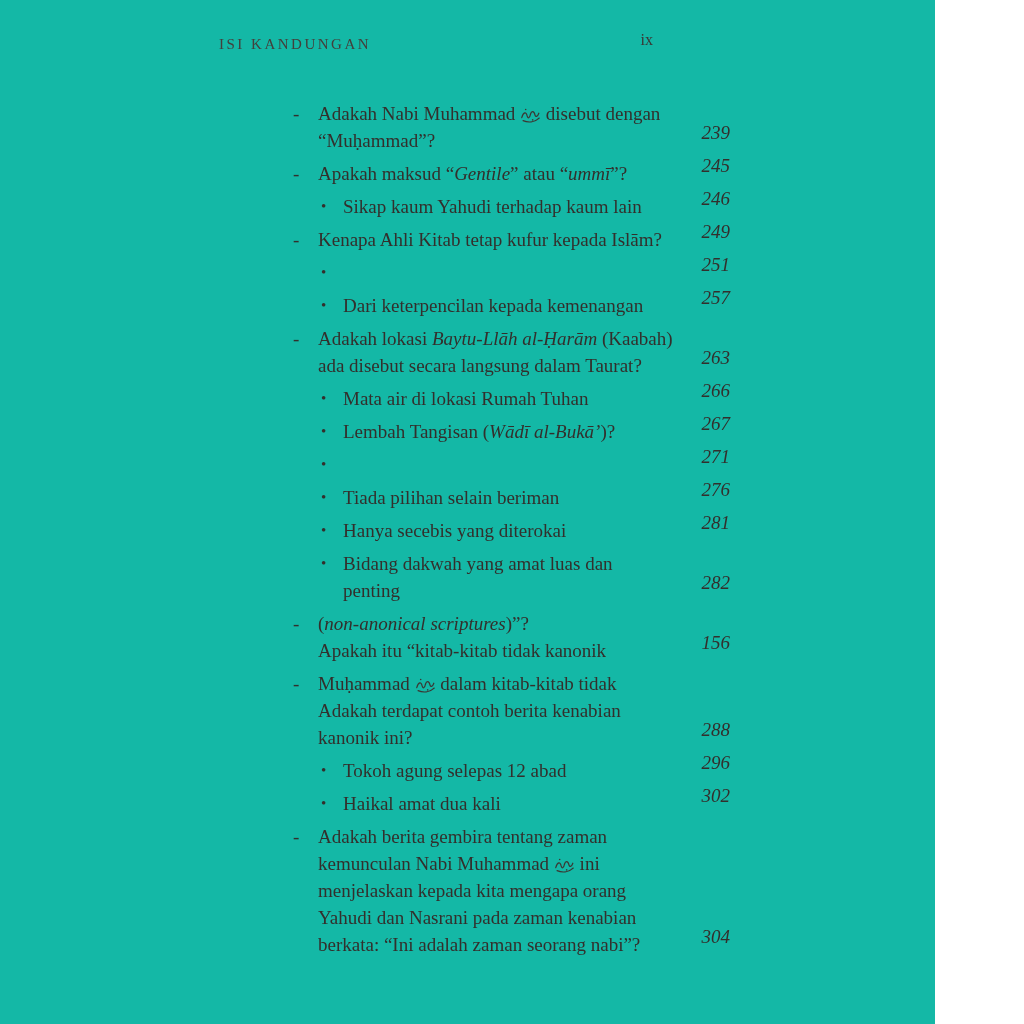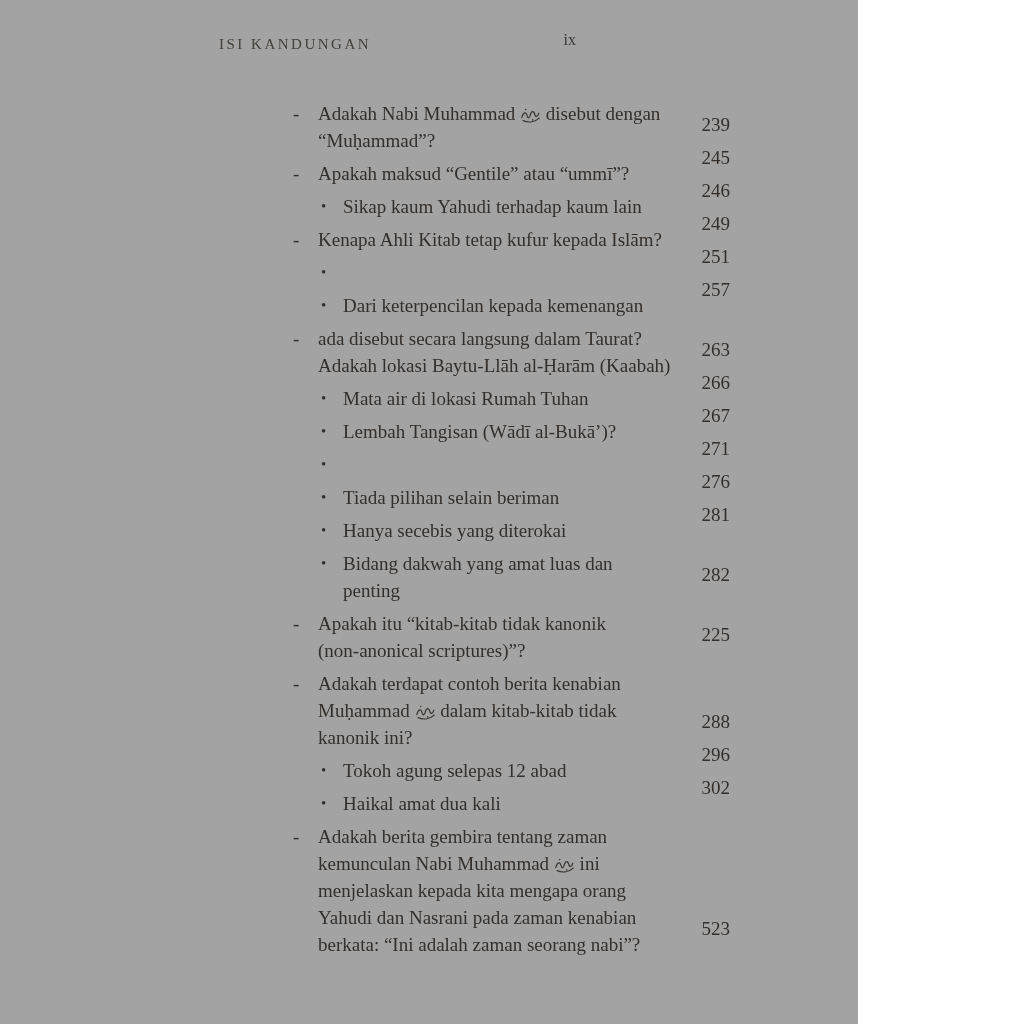--- a/index.html
+++ b/index.html
@@ -2,23 +2,23 @@
 <html><head>
 <meta charset="utf-8">
 <style>
   html, body {
     margin: 0;
     padding: 0;
     background: #ffffff;
   }
   .page {
     position: relative;
-    width: 858px;
+    width: 935px;
     height: 1024px;
-    background: #a3a3a3;
+    background: #14b8a6;
     overflow: hidden;
     font-family: "Liberation Serif", "DejaVu Serif", serif;
     color: #332f2c;
   }
   .running-head {
     position: absolute;
     top: 36px;
     left: 219px;
     font-size: 15px;
     letter-spacing: 2.5px;
@@ -49,24 +49,25 @@
     flex: none;
     width: 25px;
   }
   .entry.l2 { padding-left: 28px; }
   .entry.l2 .marker { width: 22px; font-size: 15px; line-height: 27px; }
   .entry .title { flex: 1 1 auto; min-width: 0; }
   .entry .title .line { white-space: nowrap; }
   .entry .pagenum {
     position: absolute;
     right: 0;
-    bottom: 16px;
+    bottom: 8px;
     line-height: 27px;
-  }
-  .it { }
+    font-style: italic;
+  }
+  .it { font-style: italic; }
   .pbuh {
     display: inline-block;
     width: 21px;
     height: 16px;
     vertical-align: -3px;
     color: #3b3733;
   }
   .pbuh svg { display: block; width: 100%; height: 100%; }
 </style>
 </head>
@@ -118,22 +119,22 @@
       <div class="entry l2">
         <span class="marker">•</span>
         <span class="title">
           <div class="line"><span>Dari keterpencilan kepada kemenangan</span></div>
         </span>
         <span class="pagenum">257</span>
       </div>
       <div class="entry l1">
         <span class="marker">-</span>
         <span class="title">
+          <div class="line"><span>Adakah lokasi </span><span class="it">Baytu-Llāh al-Ḥarām</span><span> (Kaabah)</span></div>
           <div class="line"><span>ada disebut secara langsung dalam Taurat?</span></div>
-          <div class="line"><span>Adakah lokasi </span><span class="it">Baytu-Llāh al-Ḥarām</span><span> (Kaabah)</span></div>
         </span>
         <span class="pagenum">263</span>
       </div>
       <div class="entry l2">
         <span class="marker">•</span>
         <span class="title">
           <div class="line"><span>Mata air di lokasi Rumah Tuhan</span></div>
         </span>
         <span class="pagenum">266</span>
       </div>
@@ -166,36 +167,36 @@
         <span class="marker">•</span>
         <span class="title">
           <div class="line"><span>Bidang dakwah yang amat luas dan</span></div>
           <div class="line"><span>penting</span></div>
         </span>
         <span class="pagenum">282</span>
       </div>
       <div class="entry l1">
         <span class="marker">-</span>
         <span class="title">
+          <div class="line"><span>(</span><span class="it">non-anonical scriptures</span><span>)”?</span></div>
           <div class="line"><span>Apakah itu “kitab-kitab tidak kanonik</span></div>
-          <div class="line"><span>(</span><span class="it">non-anonical scriptures</span><span>)”?</span></div>
-        </span>
-        <span class="pagenum">225</span>
-      </div>
-      <div class="entry l1">
-        <span class="marker">-</span>
-        <span class="title">
-          <div class="line"><span>Adakah terdapat contoh berita kenabian</span></div>
+        </span>
+        <span class="pagenum">156</span>
+      </div>
+      <div class="entry l1">
+        <span class="marker">-</span>
+        <span class="title">
           <div class="line"><span>Muḥammad </span><span class="pbuh"><svg viewBox="0 0 24 18" fill="none" stroke="currentColor" stroke-width="1.4" stroke-linecap="round">
                 <path d="M2 12 C4 5.5, 7 5, 8 9.5 C9 13.5, 11 13, 12 8"></path>
                 <path d="M12 8 C13 4, 16 4, 17 8.5 C17.6 11.5, 20 11.5, 21.5 7"></path>
                 <path d="M3.5 15.5 C9 17.8, 16.5 17.6, 22 12.5"></path>
                 <circle cx="6.5" cy="2.8" r="0.9" fill="currentColor" stroke="none"></circle>
                 <circle cx="14.5" cy="14.6" r="0.9" fill="currentColor" stroke="none"></circle>
               </svg></span><span> dalam kitab-kitab tidak</span></div>
+          <div class="line"><span>Adakah terdapat contoh berita kenabian</span></div>
           <div class="line"><span>kanonik ini?</span></div>
         </span>
         <span class="pagenum">288</span>
       </div>
       <div class="entry l2">
         <span class="marker">•</span>
         <span class="title">
           <div class="line"><span>Tokoh agung selepas 12 abad</span></div>
         </span>
         <span class="pagenum">296</span>
@@ -215,16 +216,16 @@
                 <path d="M2 12 C4 5.5, 7 5, 8 9.5 C9 13.5, 11 13, 12 8"></path>
                 <path d="M12 8 C13 4, 16 4, 17 8.5 C17.6 11.5, 20 11.5, 21.5 7"></path>
                 <path d="M3.5 15.5 C9 17.8, 16.5 17.6, 22 12.5"></path>
                 <circle cx="6.5" cy="2.8" r="0.9" fill="currentColor" stroke="none"></circle>
                 <circle cx="14.5" cy="14.6" r="0.9" fill="currentColor" stroke="none"></circle>
               </svg></span><span> ini</span></div>
           <div class="line"><span>menjelaskan kepada kita mengapa orang</span></div>
           <div class="line"><span>Yahudi dan Nasrani pada zaman kenabian</span></div>
           <div class="line"><span>berkata: “Ini adalah zaman seorang nabi”?</span></div>
         </span>
-        <span class="pagenum">523</span>
+        <span class="pagenum">304</span>
       </div>
     </div>
 </div>
 
 </body></html>

